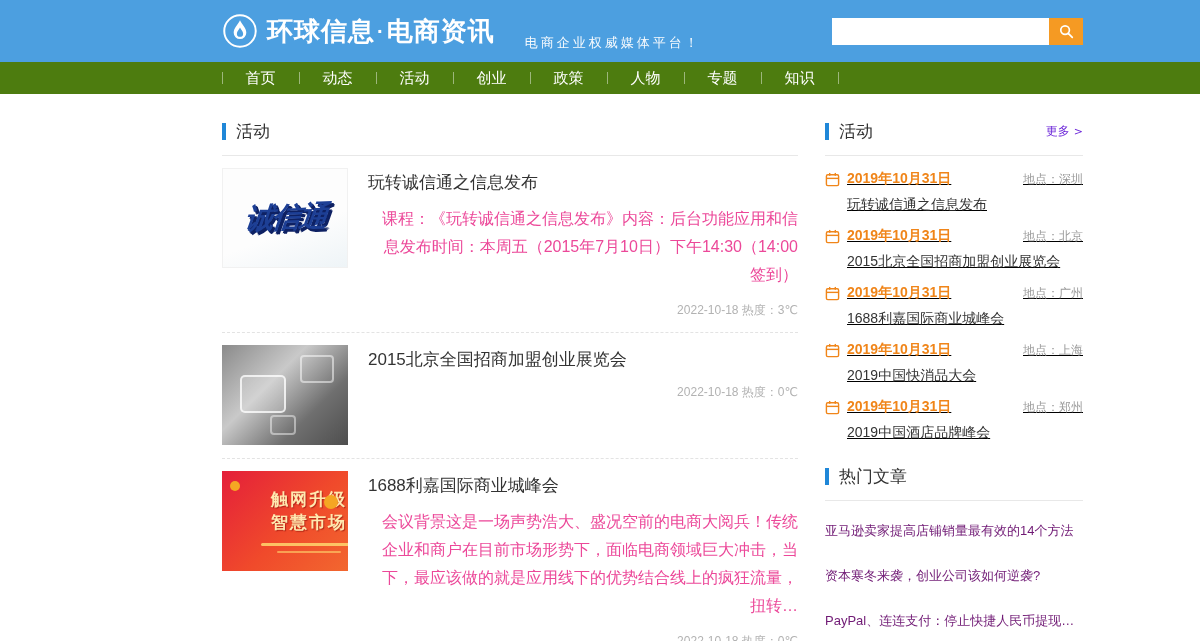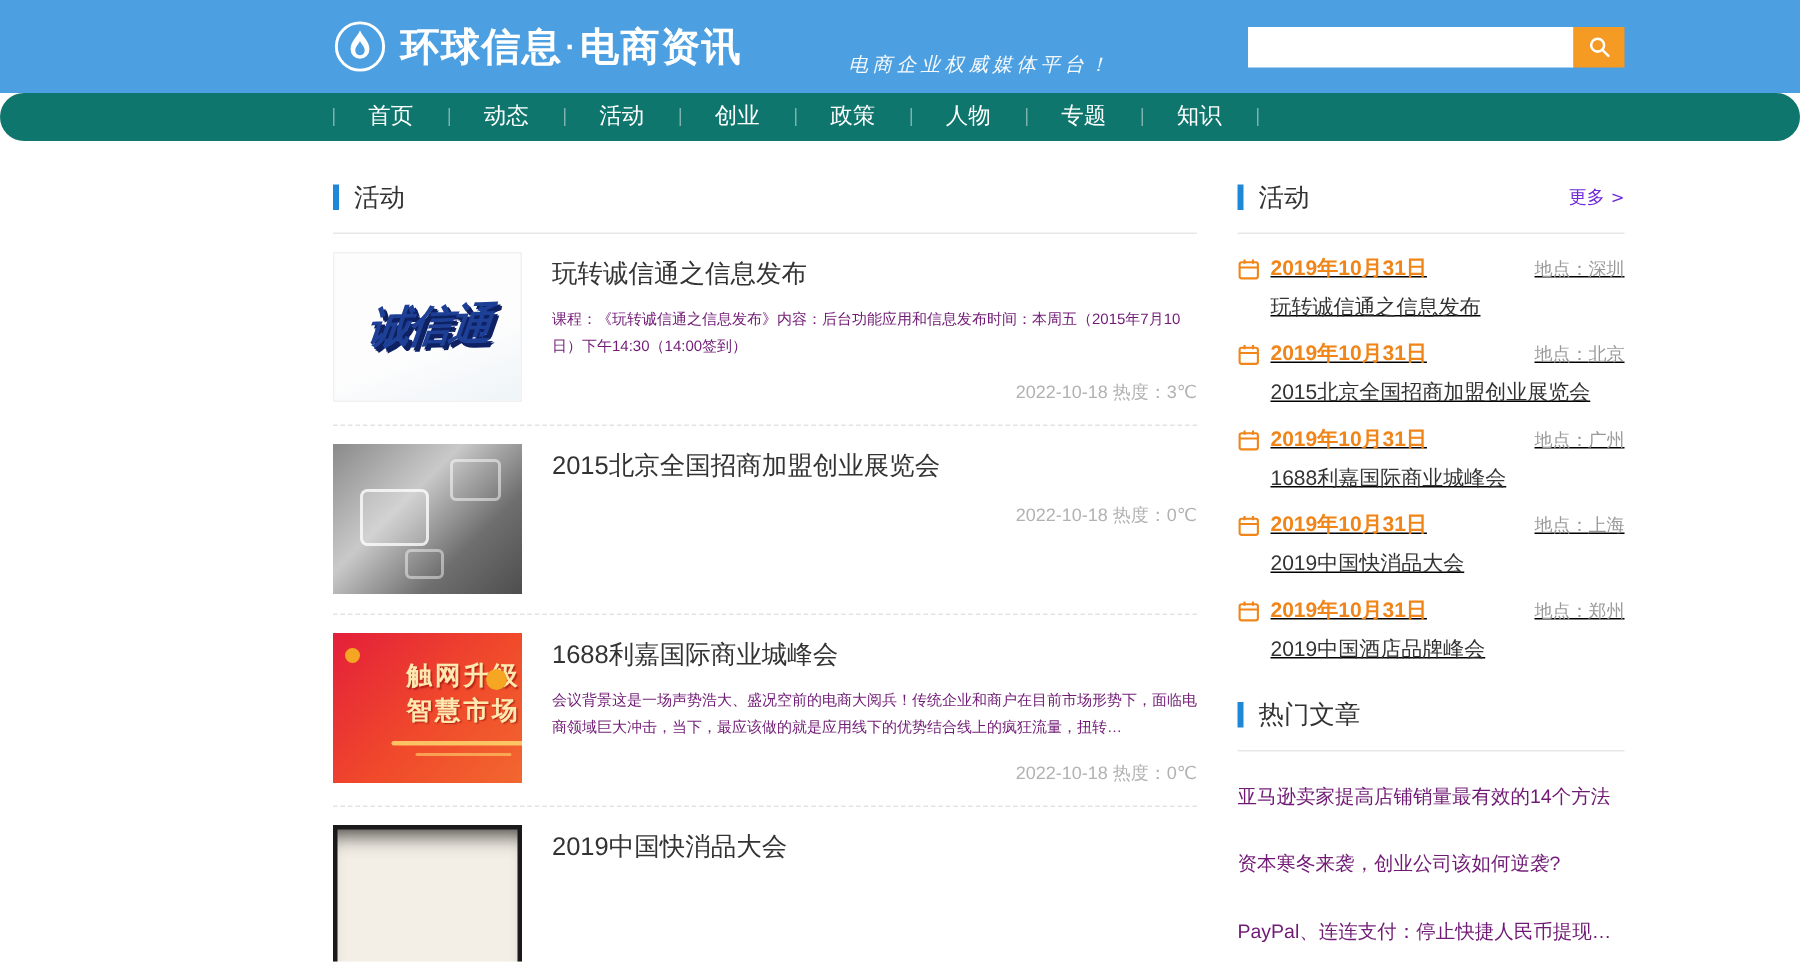--- a/index.html
+++ b/index.html
@@ -3,35 +3,35 @@
 <meta charset="utf-8">
 <style>
   * { box-sizing: border-box; margin: 0; padding: 0; }
   html,body { width:1200px; height:641px; overflow:hidden; background:#fff;
     font-family:"Liberation Sans","DejaVu Sans",sans-serif; }
 
   .inner { width:861px; margin-left:222px; }
 
   
   .site-header { height:62px; background:#4C9FE0; }
-  .site-header .inner { height:62px; display:flex; align-items:center;gap:41px; }
+  .site-header .inner { height:62px; display:flex; align-items:center; }
   .logo-wrap { display:flex; align-items:center; }
   .logo-icon { width:36px; height:36px; margin-right:9px; flex:none; }
   .brand { color:#fff; font-size:26px; font-weight:bold; letter-spacing:1px; white-space:nowrap; }
   .brand .sep { font-size:20px; margin:0 2px; vertical-align:2px; font-weight:bold; }
-  .tagline { color:#fff; font-size:13px; font-style:italic; letter-spacing:3px;
+  .tagline { color:#fff; font-size:13px; letter-spacing:3px;
     margin-left:30px; margin-top:24px; opacity:.95; white-space:nowrap; }
   .search { margin-left:auto; display:flex; height:27px; }
   .search-input { width:217px; height:27px; border:none; outline:none; padding:0 8px;
     font-size:13px; background:#fff; }
   .search-btn { width:34px; height:27px; border:none; background:#F59A23; cursor:pointer;
     display:flex; align-items:center; justify-content:center; }
 
   
-  .nav { height:32px; background:#0f766e;border-radius:16px; }
+  .nav { height:32px; background:#4d7c0f; }
   .nav ul { list-style:none; display:flex; height:32px; }
   .nav li { width:77px; text-align:center; line-height:32px; position:relative; }
   .nav li::before, .nav li:last-child::after { content:""; position:absolute; left:0; top:10px;
     width:1px; height:12px; background:rgba(255,255,255,.45); }
   .nav li:last-child::after { left:auto; right:-1px; }
   .nav a { color:#fff; font-size:15px; text-decoration:none; display:block; }
 
   
   .content { display:flex; margin-top:26px; }
   .main-col { width:576px; }
@@ -43,21 +43,21 @@
   .more-link { margin-left:auto; font-size:12px; color:#6d28d9; text-decoration:none; }
   .more-link .chev { font-family:"DejaVu Sans",sans-serif; margin-left:4px; font-size:11px; }
 
   
   .article { display:flex; padding:12px 0 13px; border-bottom:1px dashed #e3e3e3; }
   .article:first-of-type { padding-top:10px; }
   .thumb { width:126px; height:100px; flex:none; margin-right:20px; position:relative;
     overflow:hidden; cursor:pointer; }
   .art-body { flex:1; min-width:0; }
   .art-title { font-size:17px; font-weight:400; color:#333; margin:3px 0 11px; cursor:pointer; }
-  .art-excerpt { font-size:10px; color:#701a75; line-height:1.75; }
+  .art-excerpt { font-size:16px; color:#ec4899; line-height:1.75;text-align:right; }
   .art-meta { font-size:12px; color:#b2b2b2; margin-top:13px;text-align:right; }
 
   
   .thumb-cxt { background:linear-gradient(160deg,#fdfdfd 60%,#eef4f7); border:1px solid #f1f1f1;
     display:flex; align-items:center; justify-content:center; }
   .cxt-text { font-size:29px; font-weight:bold; font-style:italic; color:#1d3f95;
     letter-spacing:-2px; transform:skewX(-8deg) rotate(-2deg);
     text-shadow:2px 2px 0 #0e2163, 3px 3px 0 #0e2163, -1px -1px 0 #ffffff; }
 
   

